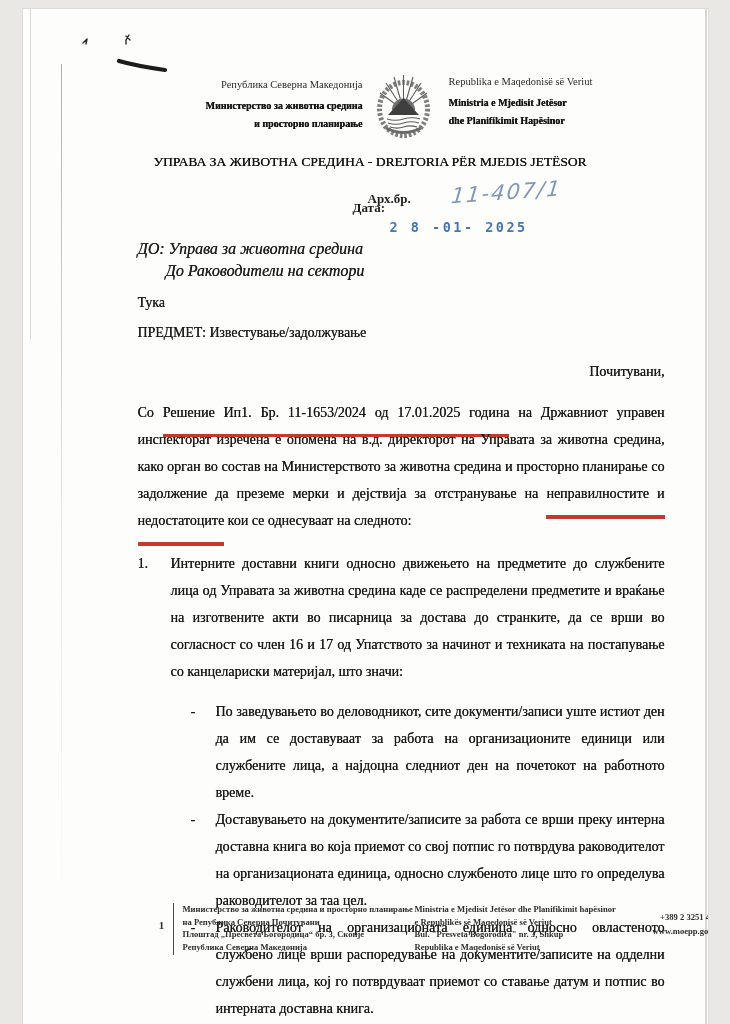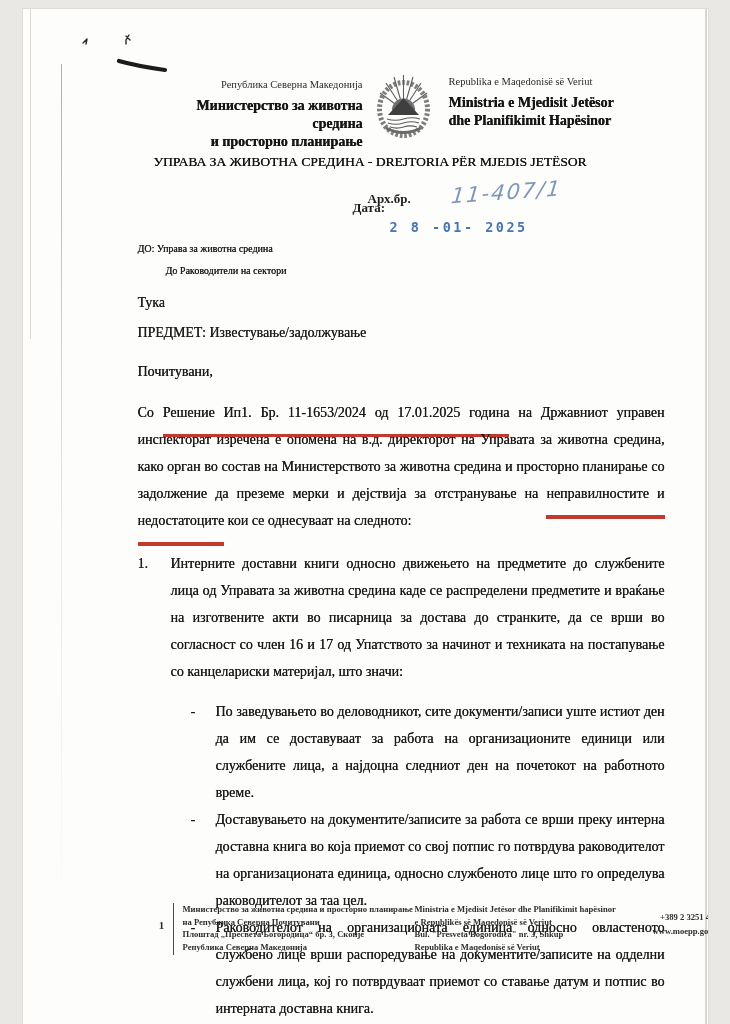--- a/index.html
+++ b/index.html
@@ -17,45 +17,45 @@
   .edge-right{position:absolute;right:1px;top:0;bottom:0;width:2px;background:rgba(140,140,138,0.35);}
   .edge-bottom{position:absolute;left:40px;right:0;bottom:1px;height:2px;background:rgba(160,160,158,0.25);}
   .edge-left{position:absolute;left:7px;top:0;height:330px;width:1px;background:rgba(160,160,155,0.4);}
   .scan-line{position:absolute;left:38px;top:55px;height:860px;width:1px;
     background:linear-gradient(to bottom, rgba(110,110,105,0.55), rgba(110,110,105,0.15) 55%, rgba(110,110,105,0));}
 
   
   .hdr-left{position:absolute;top:70px;left:128px;width:212px;text-align:right;}
   .hdr-right{position:absolute;top:67px;left:426px;width:225px;text-align:left;}
   .hdr-small{font-size:10.5px;color:#2b2b2b;margin-bottom:7px;}
-  .hdr-bold{font-size:14px;font-weight:bold;line-height:18px;color:#161616;text-shadow:0.3px 0 0 currentColor;}
+  .hdr-bold{font-size:10px;font-weight:bold;line-height:18px;color:#161616;text-shadow:0.3px 0 0 currentColor;}
   .emblem{position:absolute;top:61px;left:351px;width:59px;height:70px;}
 
   
   .doc-title{position:absolute;top:143px;left:50px;right:40px;text-align:center;
     font-size:13.5px;font-weight:normal;line-height:20px;color:#141414;text-shadow:0.3px 0 0 currentColor;}
   .arch-label{position:absolute;top:182px;left:345px;font-size:13px;font-weight:bold;}
   .arch-value{position:absolute;top:171px;left:428px;width:120px;
     font-family:"DejaVu Sans", sans-serif;font-style:italic;
     font-size:21px;color:#7e97bb;transform:rotate(-4deg) skewX(-10deg);letter-spacing:2px;}
   .date-label{position:absolute;top:191px;left:330px;font-size:13px;font-weight:bold;}
   .date-stamp{position:absolute;top:210px;left:367px;
     font-family:"DejaVu Sans Mono", monospace;font-size:13.5px;font-weight:bold;
     color:#4575b5;letter-spacing:2.5px;}
 
   
-  .recipient{position:absolute;top:229px;left:115px;font-size:10px;line-height:22px;text-shadow:0.25px 0 0 currentColor;}
+  .recipient{position:absolute;top:229px;left:115px;font-size:16px;line-height:22px;text-shadow:0.25px 0 0 currentColor;font-style:italic;}
   .recipient .indent{padding-left:28px;}
   .tuka{position:absolute;top:286px;left:115px;font-size:13.8px;text-shadow:0.25px 0 0 currentColor;}
   .subject{position:absolute;top:316px;left:115px;font-size:13.8px;text-shadow:0.25px 0 0 currentColor;}
 
   
   .body-block{position:absolute;top:349px;left:115px;width:527px;
     font-size:14px;line-height:27px;text-align:justify;color:#1b1b1b;text-shadow:0.25px 0 0 currentColor;}
-  .salutation{text-align:left;margin:0 0 14px 0;}
+  .salutation{text-align:right;margin:0 0 14px 0;}
   .para{margin:0 0 16px 0;}
   .red-underline{
     background-image:linear-gradient(#c23a2b,#c23a2b);
     background-size:100% 3px;background-position:0 97%;background-repeat:no-repeat;
     padding-bottom:18px;}
   .red-underline.thick{background-size:100% 4.5px;background-position:0 100%;}
   .num-item{display:flex;margin-top:3px;}
   .num-item .num{width:33px;flex:0 0 33px;}
   .num-item .num-text{flex:1;text-align:justify;}
   .dash-list{margin:13px 0 0 53px;}

